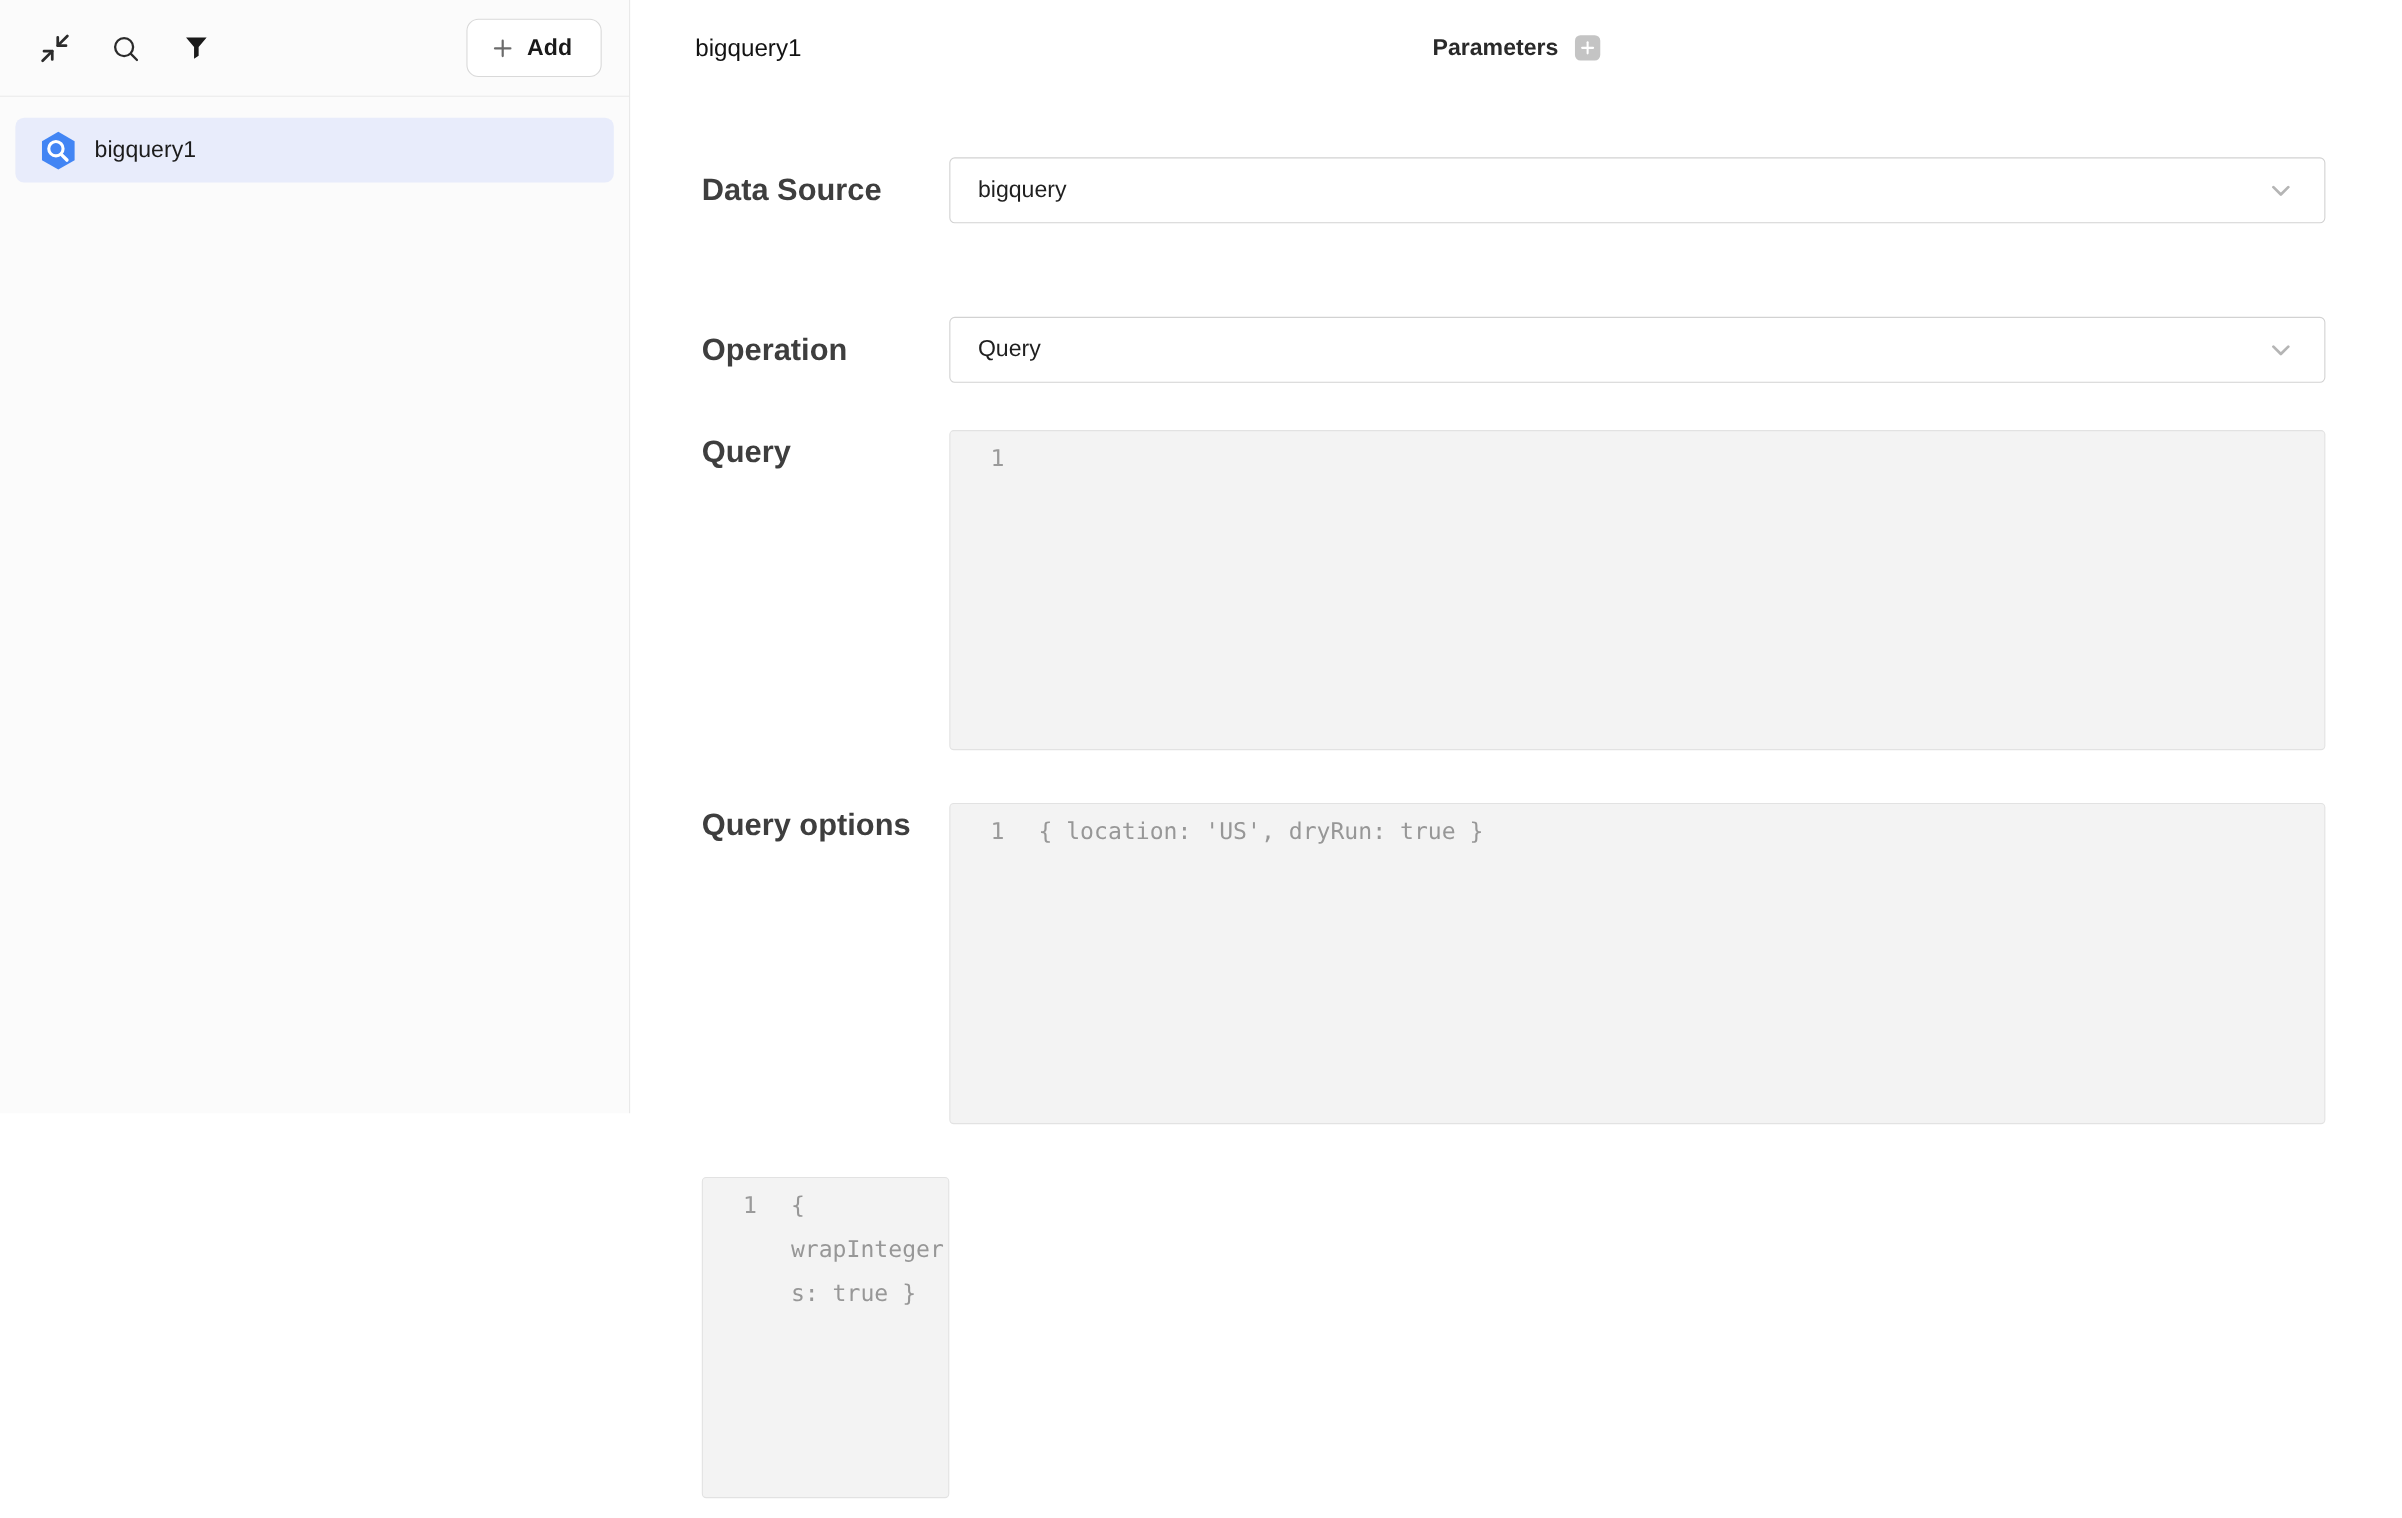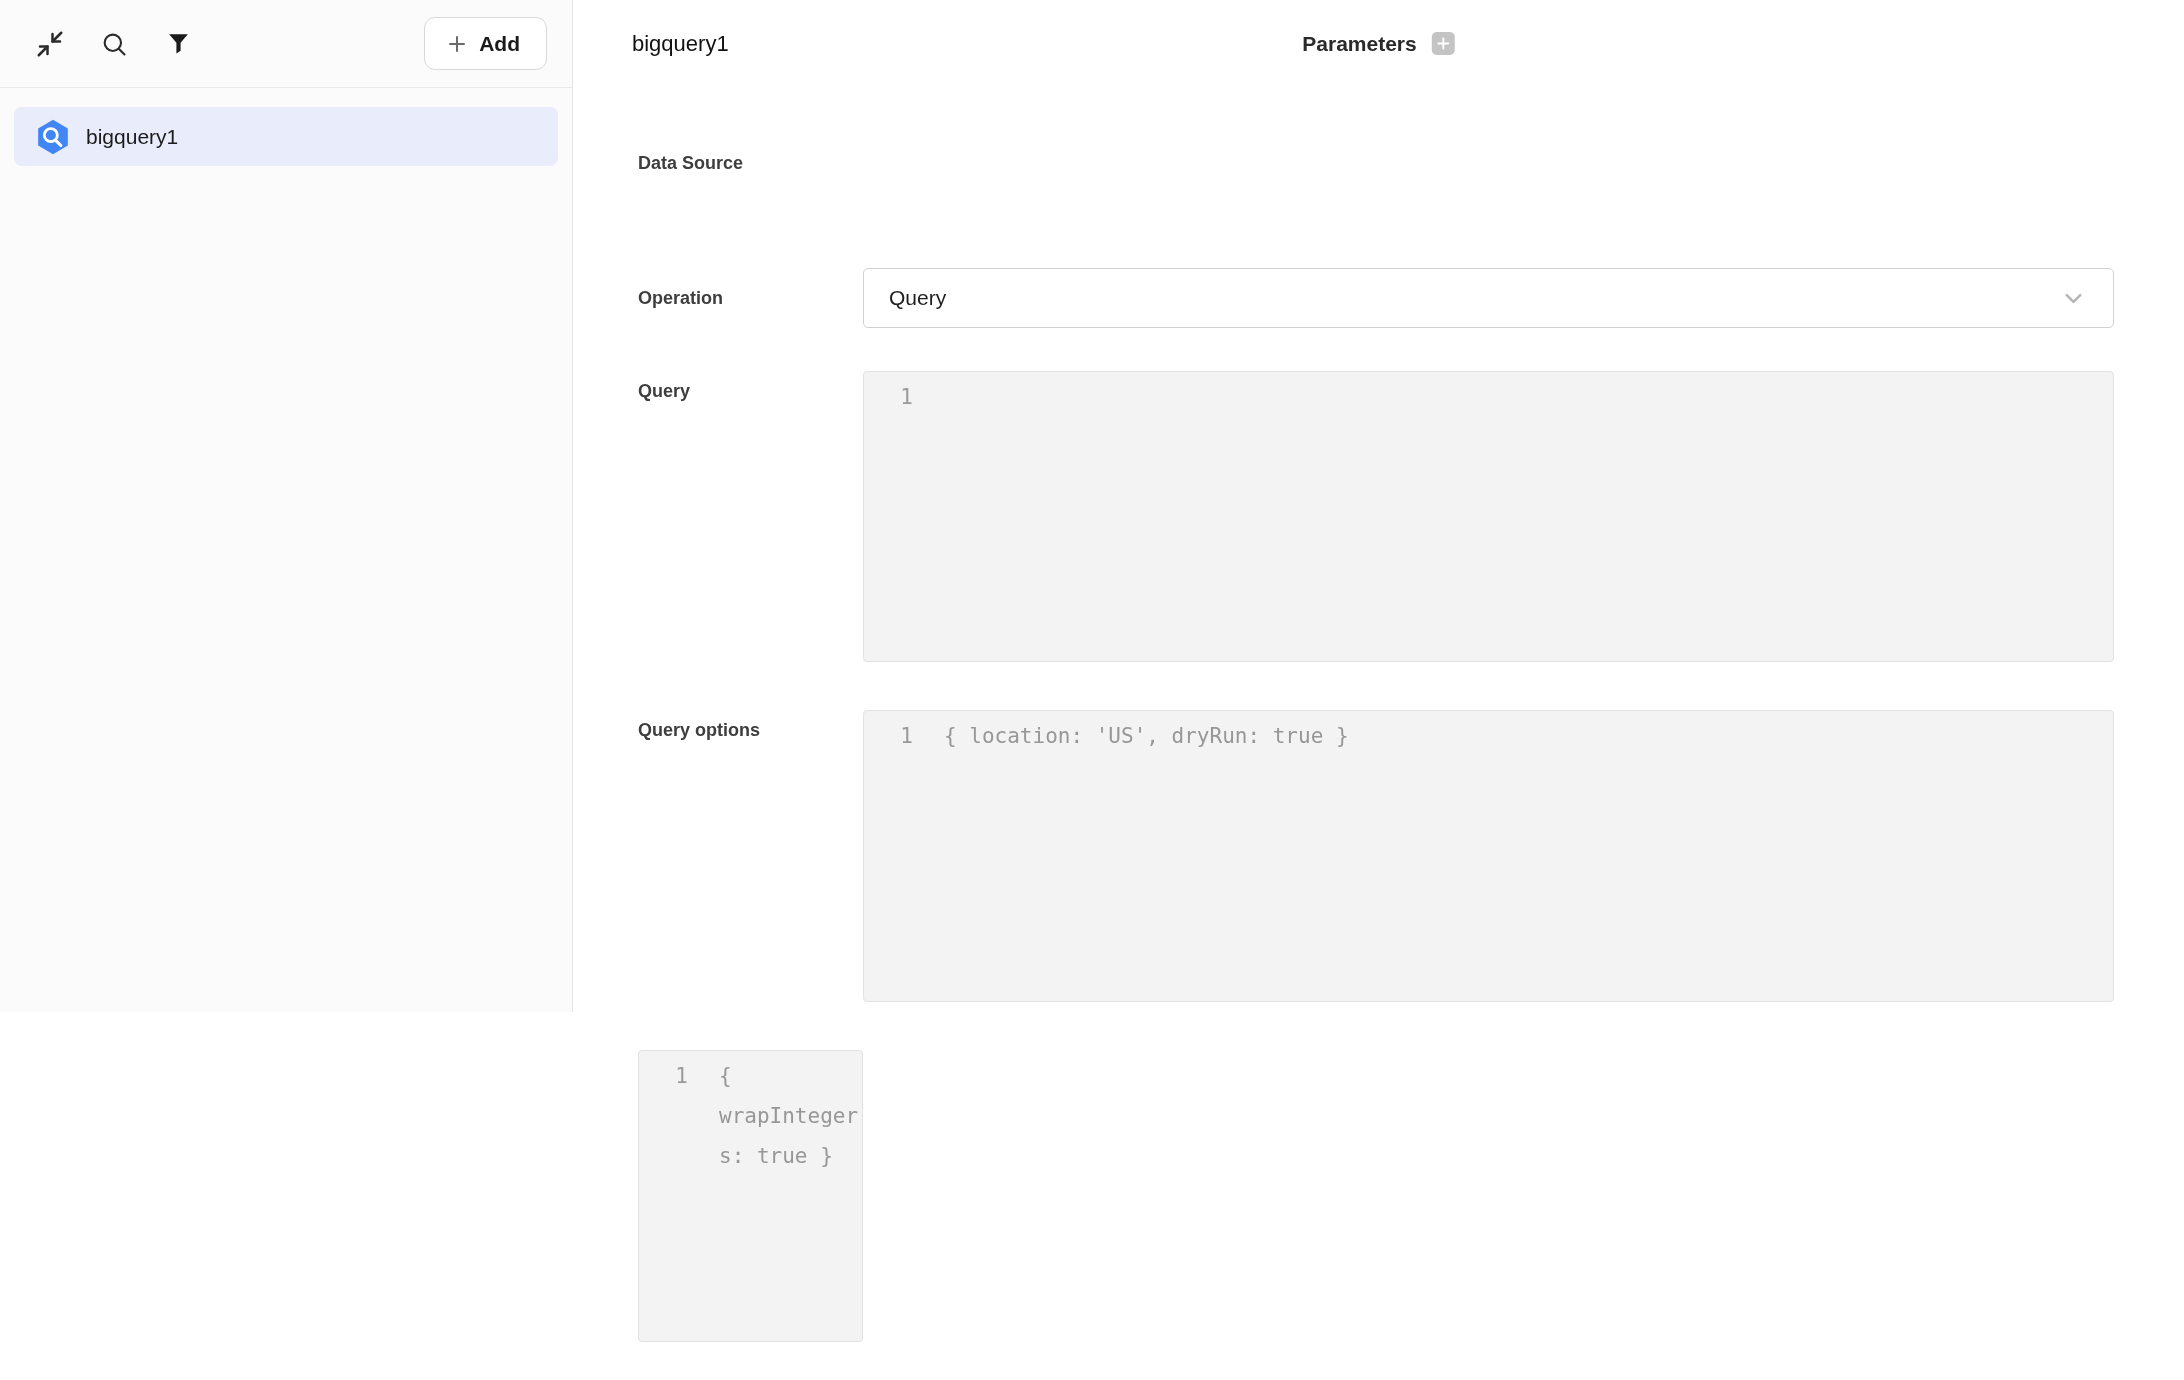--- a/index.html
+++ b/index.html
@@ -73,21 +73,21 @@
   }
 
   
   .content { padding:55px 0 0 65px; }
   .form-row {
     display:grid; grid-template-columns:225px 1251px;
   }
   .row-center { align-items:center; }
   .row-top    { align-items:start; }
   .field-label {
-    font-size:18px; font-weight:600; color:#3e3e3e;
+    font-size:28px; font-weight:600; color:#3e3e3e;
     line-height:40px; width:205px;
   }
   .row-top .field-label { padding-top:0px; }
   .mt-85 { margin-top:85px; }
   .mt-43 { margin-top:43px; }
   .mt-48 { margin-top:48px; }
 
   .select-box {
     height:60px; background:#ffffff; border:1px solid #d2d2d2; border-radius:5px;
     display:flex; align-items:center; justify-content:space-between;
@@ -186,20 +186,28 @@
           </span>
         </button>
       </div>
 
     </header>
 
     <div class="content">
 
       <div class="form-row row-center">
         <div class="field-label">Data Source</div>
+        <div class="select-box">
+          <span class="select-value">bigquery</span>
+          <span>
+            <svg width="27" height="27" viewBox="0 0 24 24" fill="none" stroke="#b5b5b5" stroke-width="2.2" stroke-linecap="round" stroke-linejoin="round">
+              <polyline points="6 9 12 15 18 9"></polyline>
+            </svg>
+          </span>
+        </div>
       </div>
 
       <div class="form-row row-center mt-85">
         <div class="field-label">Operation</div>
         <div class="select-box">
           <span class="select-value">Query</span>
           <span>
             <svg width="27" height="27" viewBox="0 0 24 24" fill="none" stroke="#b5b5b5" stroke-width="2.2" stroke-linecap="round" stroke-linejoin="round">
               <polyline points="6 9 12 15 18 9"></polyline>
             </svg>

